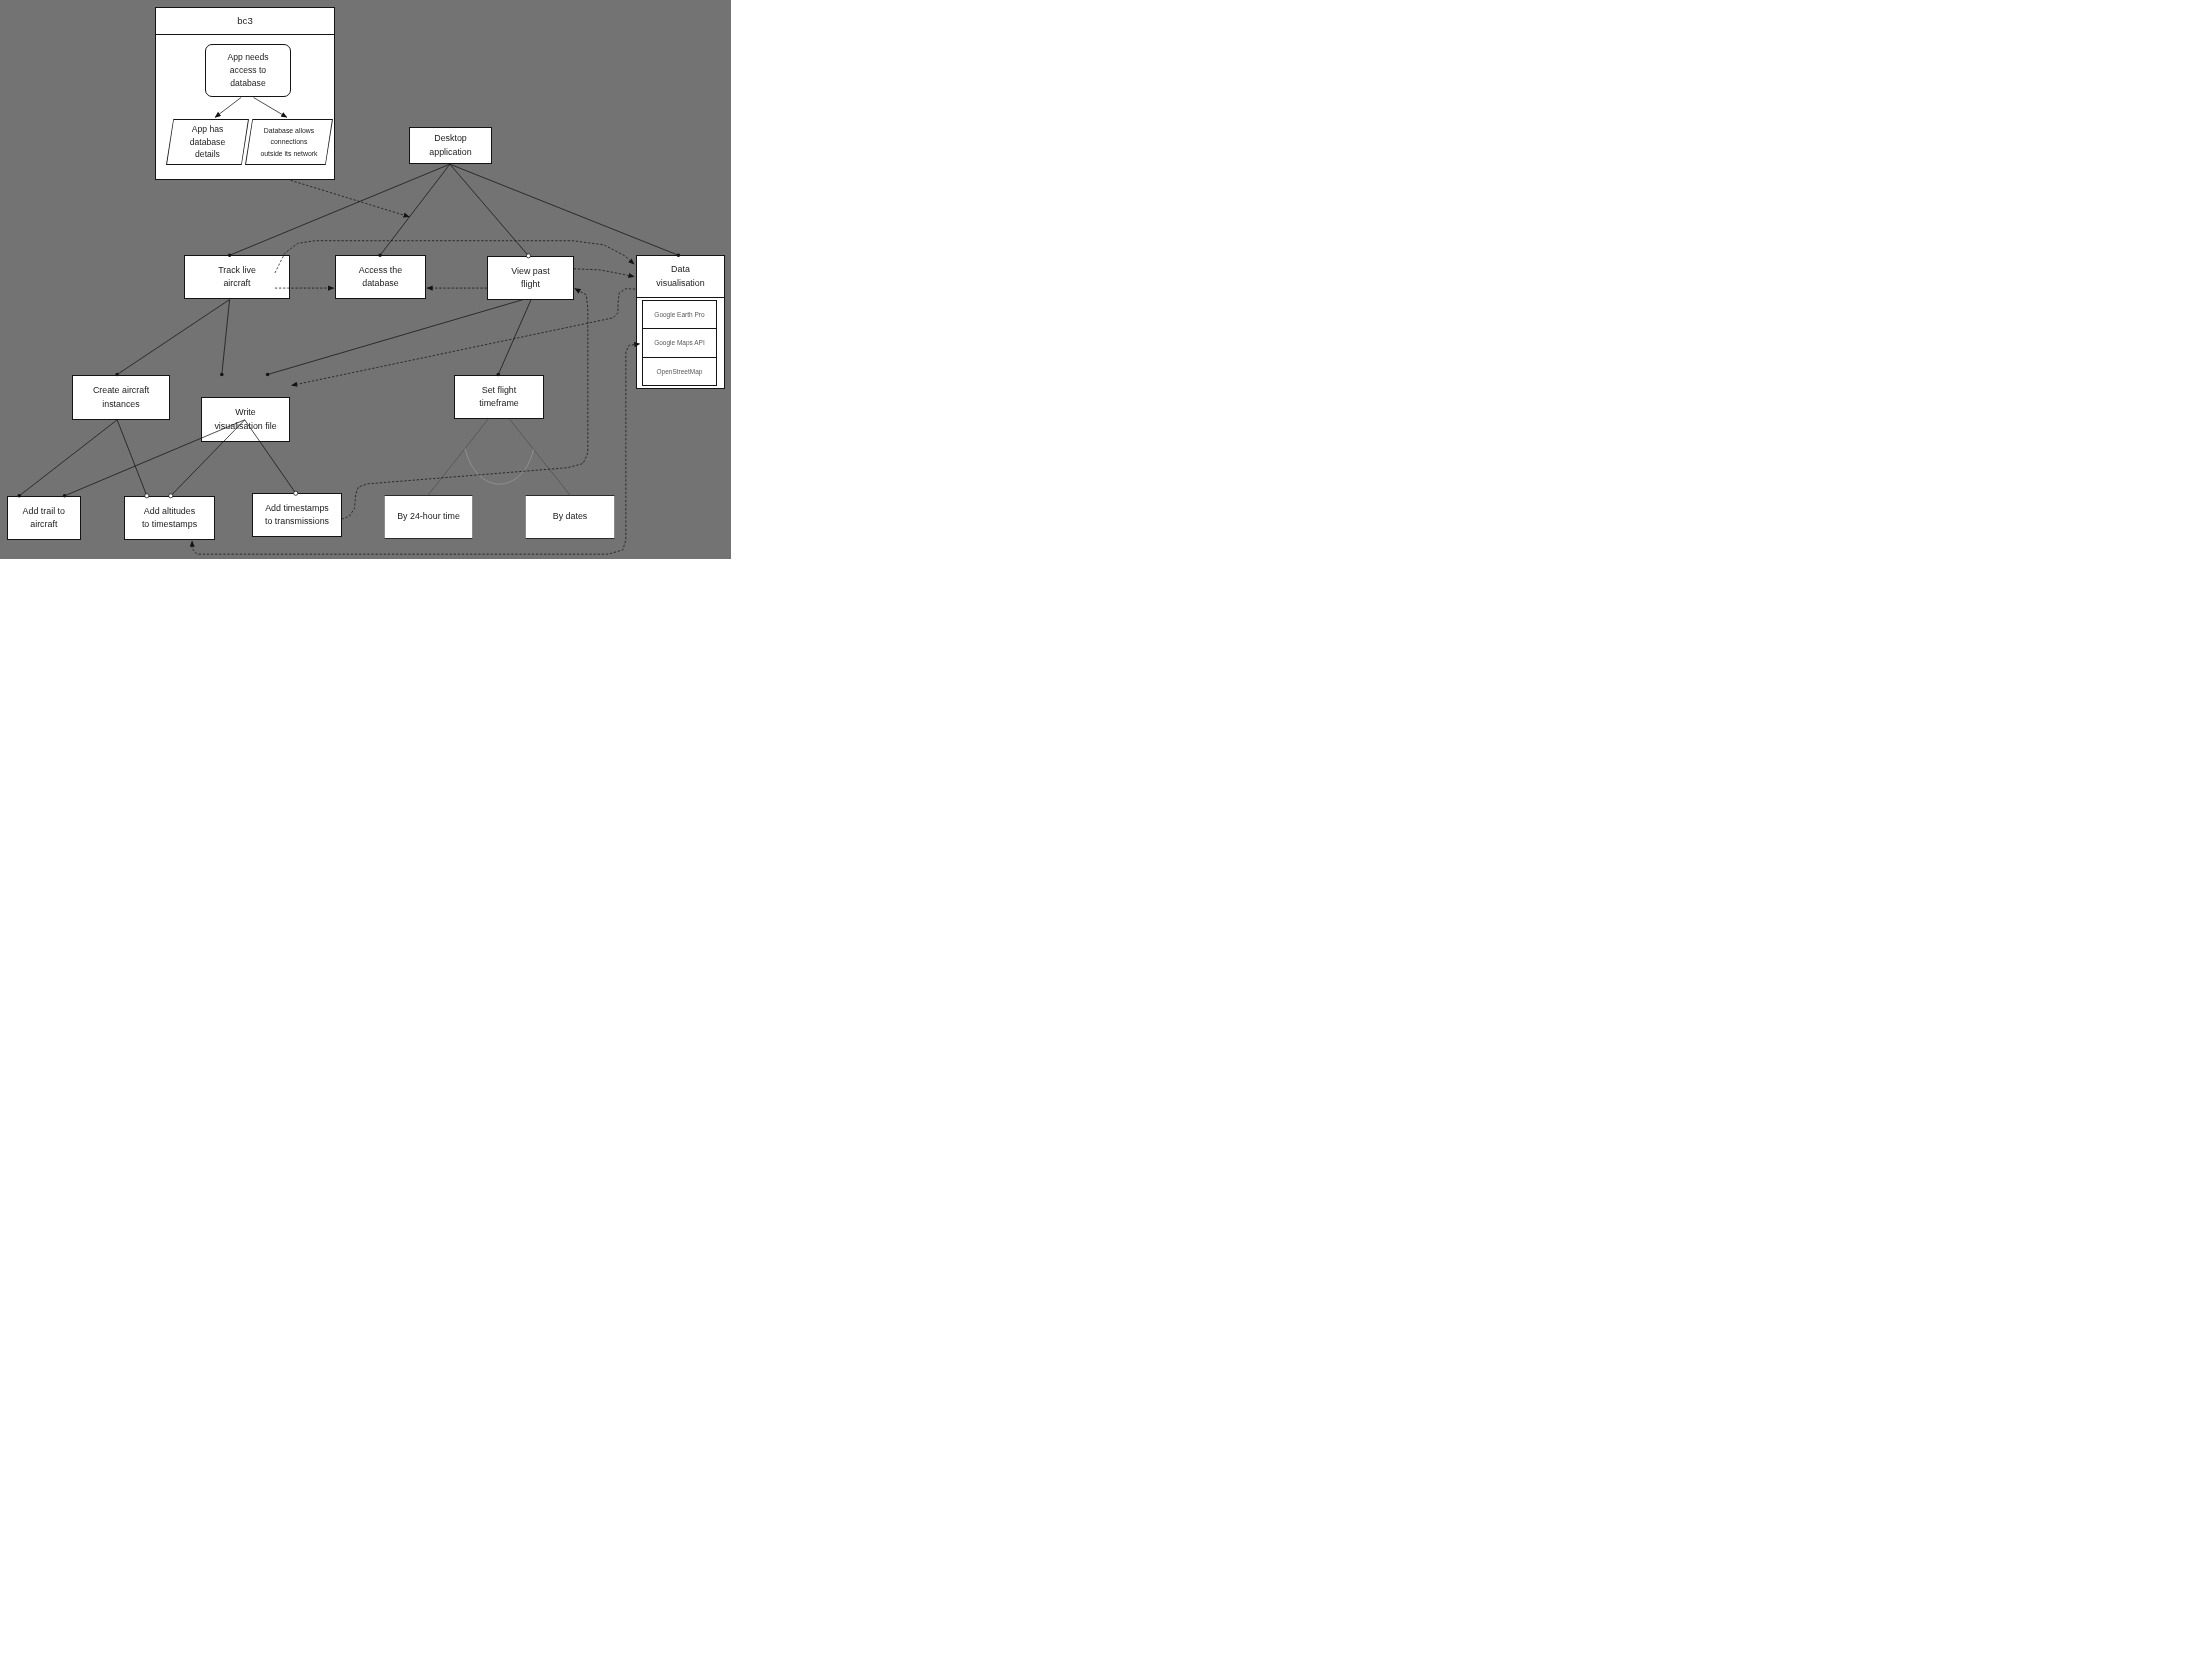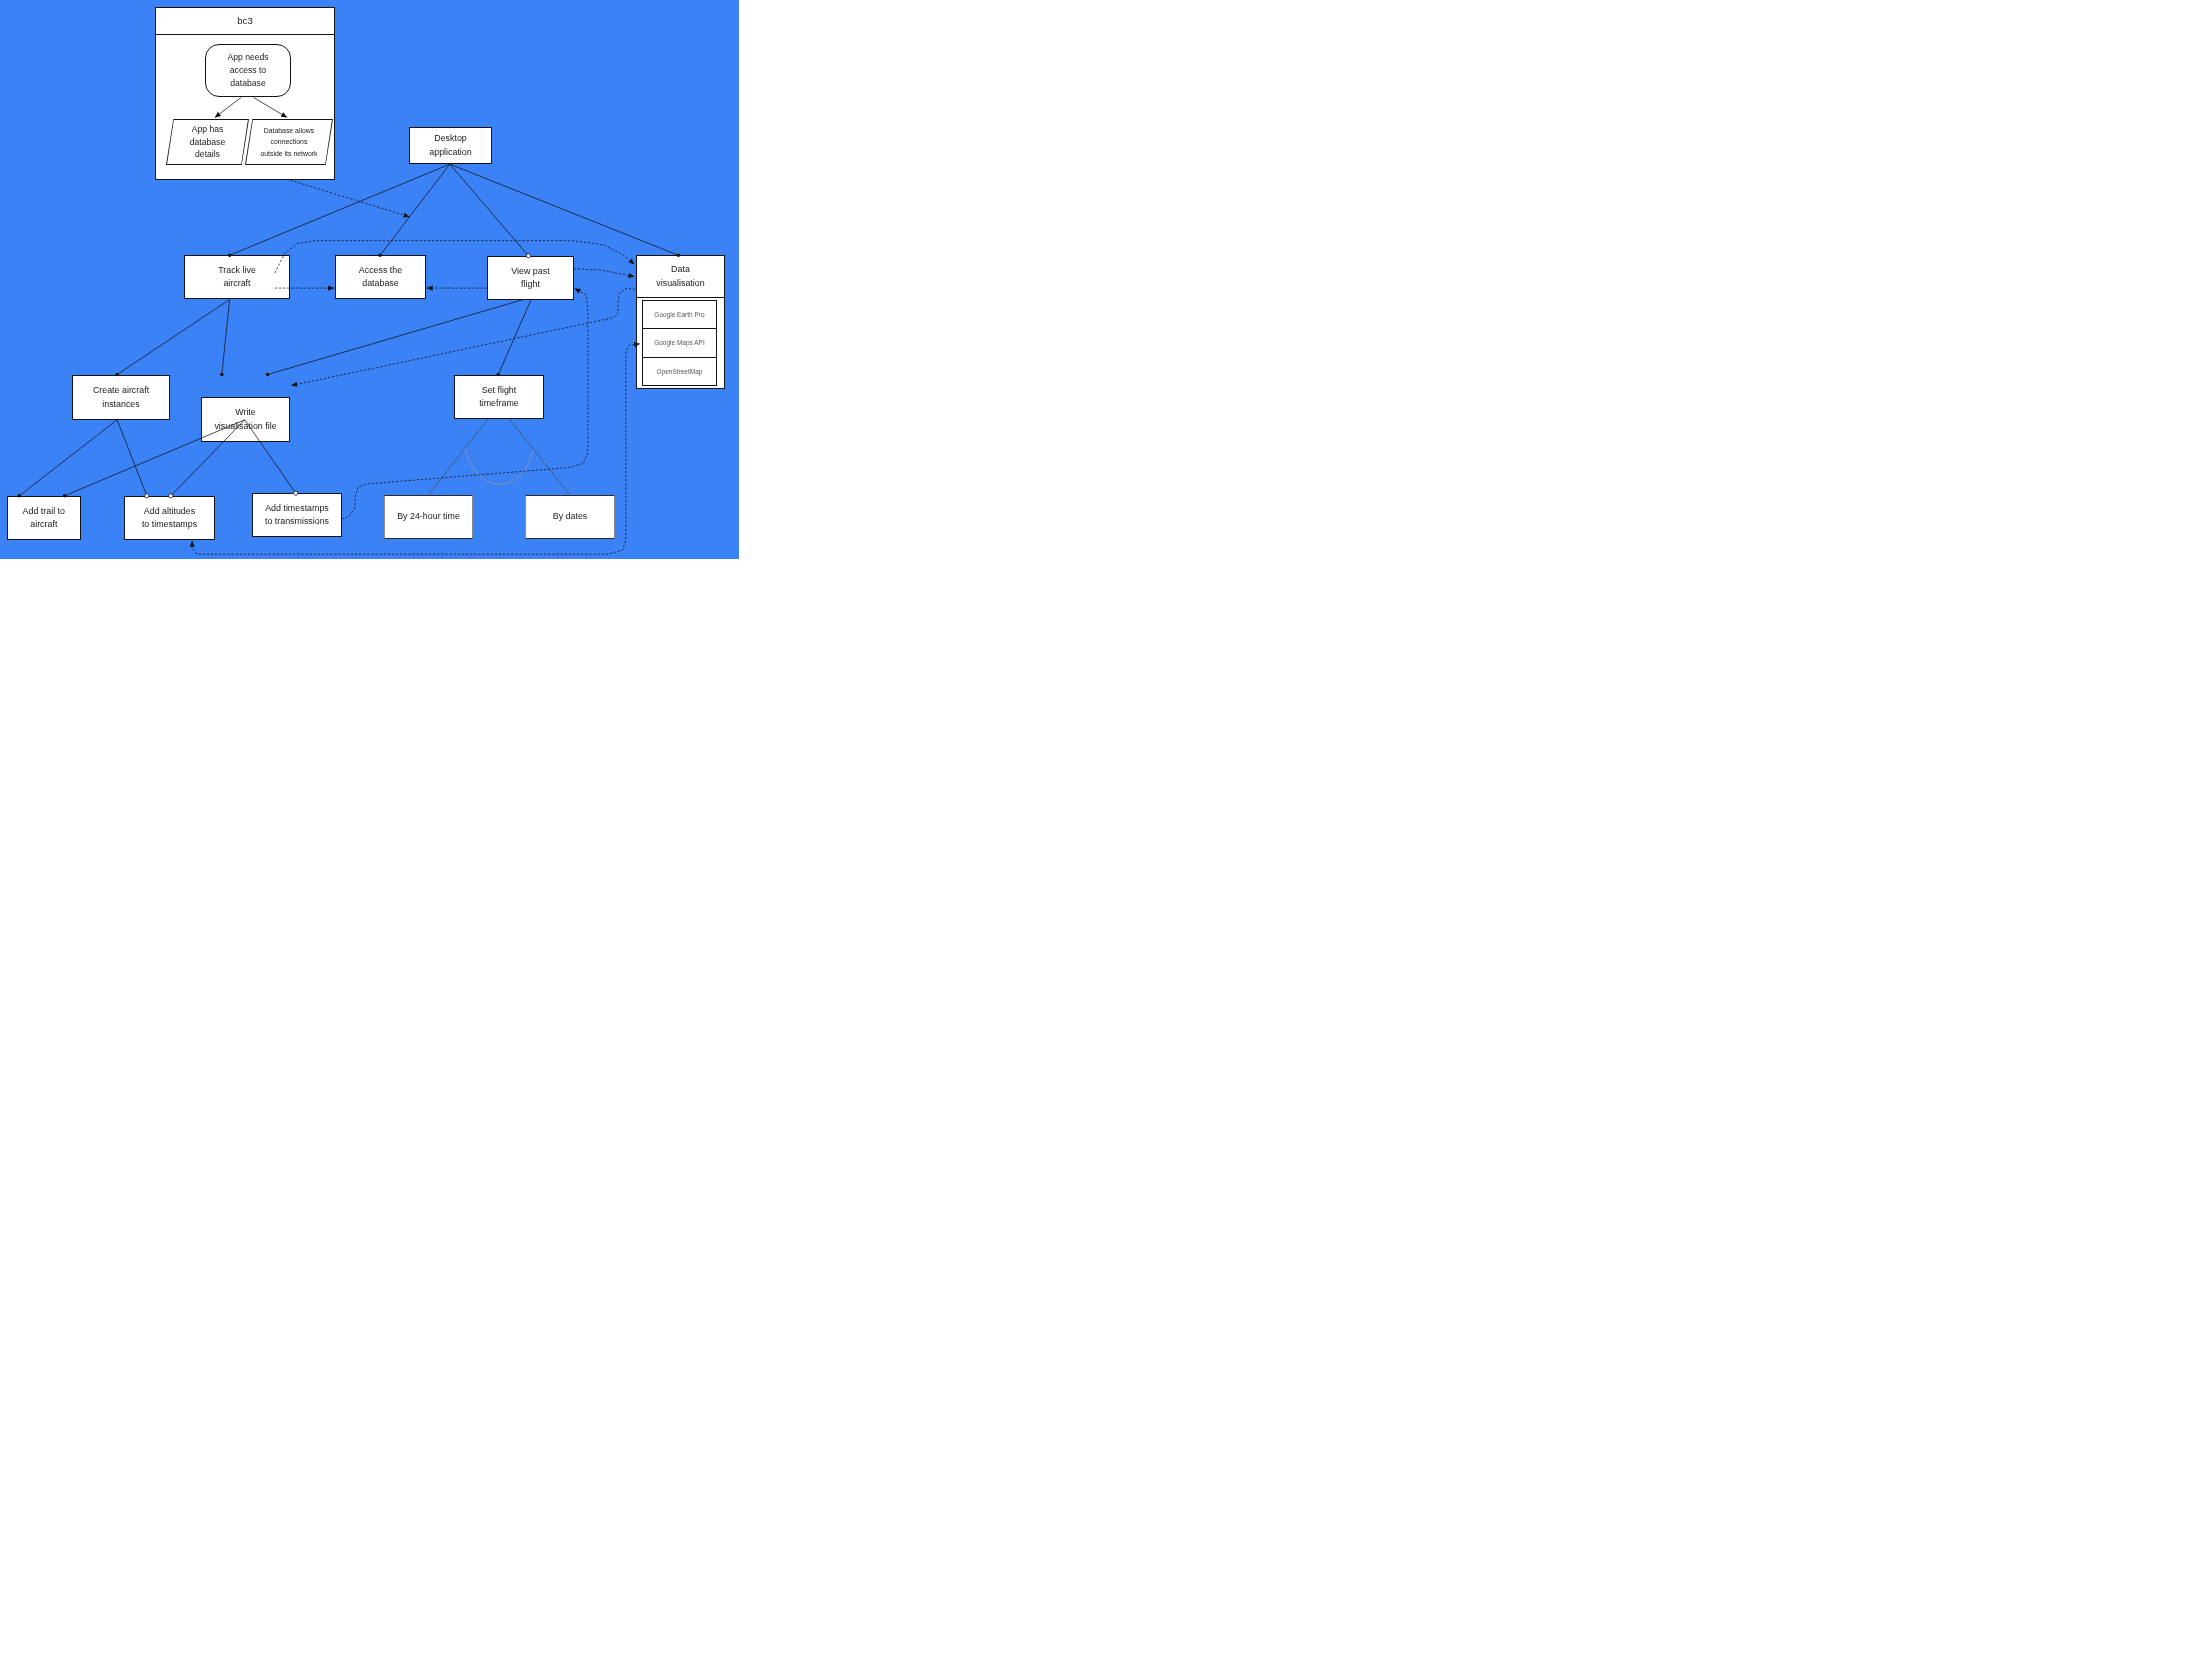--- a/index.html
+++ b/index.html
@@ -1,22 +1,22 @@
 <!DOCTYPE html>
 <html style="font-size:8.3px"><head>
 <meta charset="utf-8">
 <style>
   html,body{margin:0;padding:0;background:#fff;}
-  .canvas{position:relative;width:731px;height:559px;background:#3b82f6;
-          font-family:"Liberation Sans","DejaVu Sans",sans-serif;overflow:hidden;padding-left:8px;}
+  .canvas{position:relative;width:731px;height:559px;background:#737373;
+          font-family:"Liberation Sans","DejaVu Sans",sans-serif;overflow:hidden;}
   .node{position:absolute;box-sizing:border-box;background:#fff;border:1.2px solid #141414;
         display:flex;align-items:center;justify-content:center;text-align:center;
         color:#1a1a1a;font-size:8.9px;line-height:1.5;z-index:1;}
   .lbl{white-space:pre-line;}
-  .rounded{border-radius:14px;font-size:8.6px;}
+  .rounded{border-radius:7px;font-size:8.6px;}
   .container{flex-direction:column;justify-content:flex-start;border-width:1.1px;}
   .cont-title{width:100%;height:26.6px;flex:none;border-bottom:1.1px solid #141414;
               display:flex;align-items:center;justify-content:center;font-size:9.6px;}
   .para{border:none;background:#161616;
         clip-path:polygon(7.3px 0,100% 0,calc(100% - 7.3px) 100%,0 100%);}
   .para-fill{position:absolute;inset:1.1px;background:#fff;
         clip-path:polygon(6.7px 0,100% 0,calc(100% - 6.7px) 100%,0 100%);}
   .para .lbl{position:relative;z-index:1;}
   #node-app-has{font-size:8.6px;}
   #node-db-allows{font-size:6.9px;line-height:1.65;}

